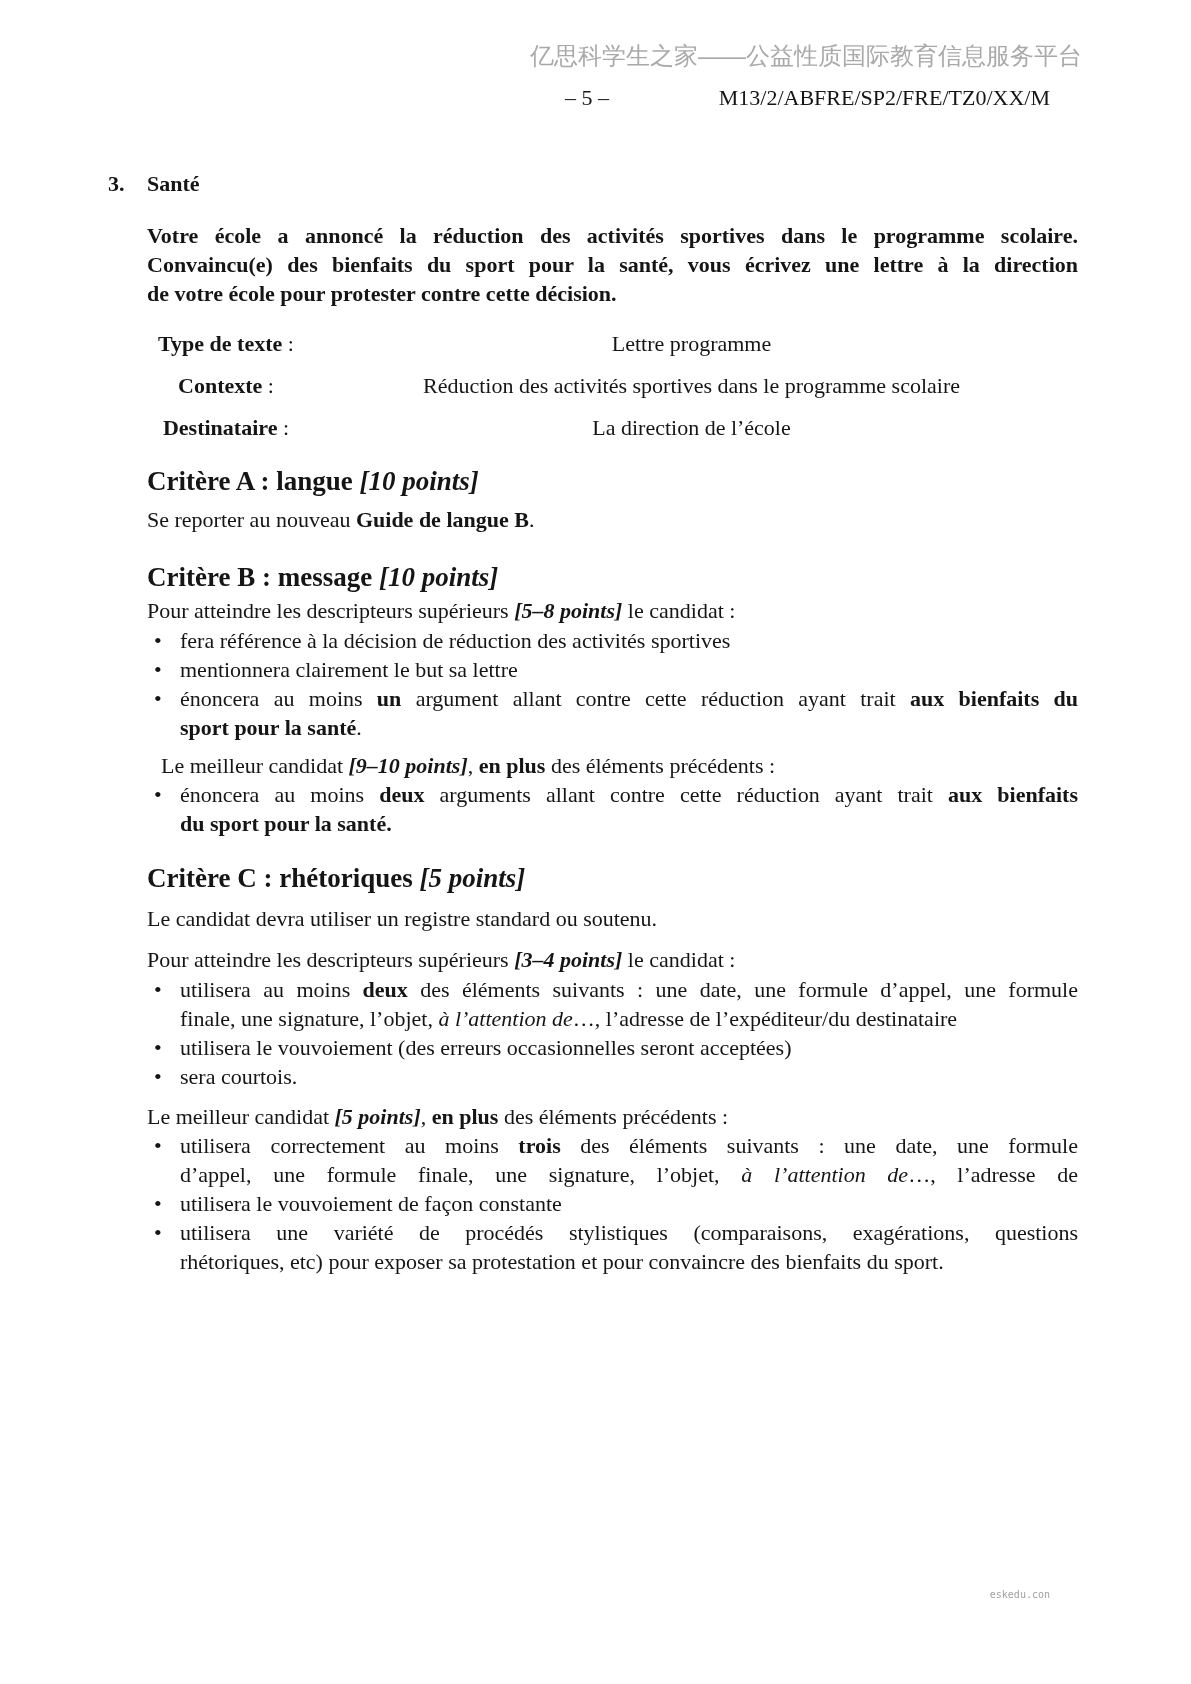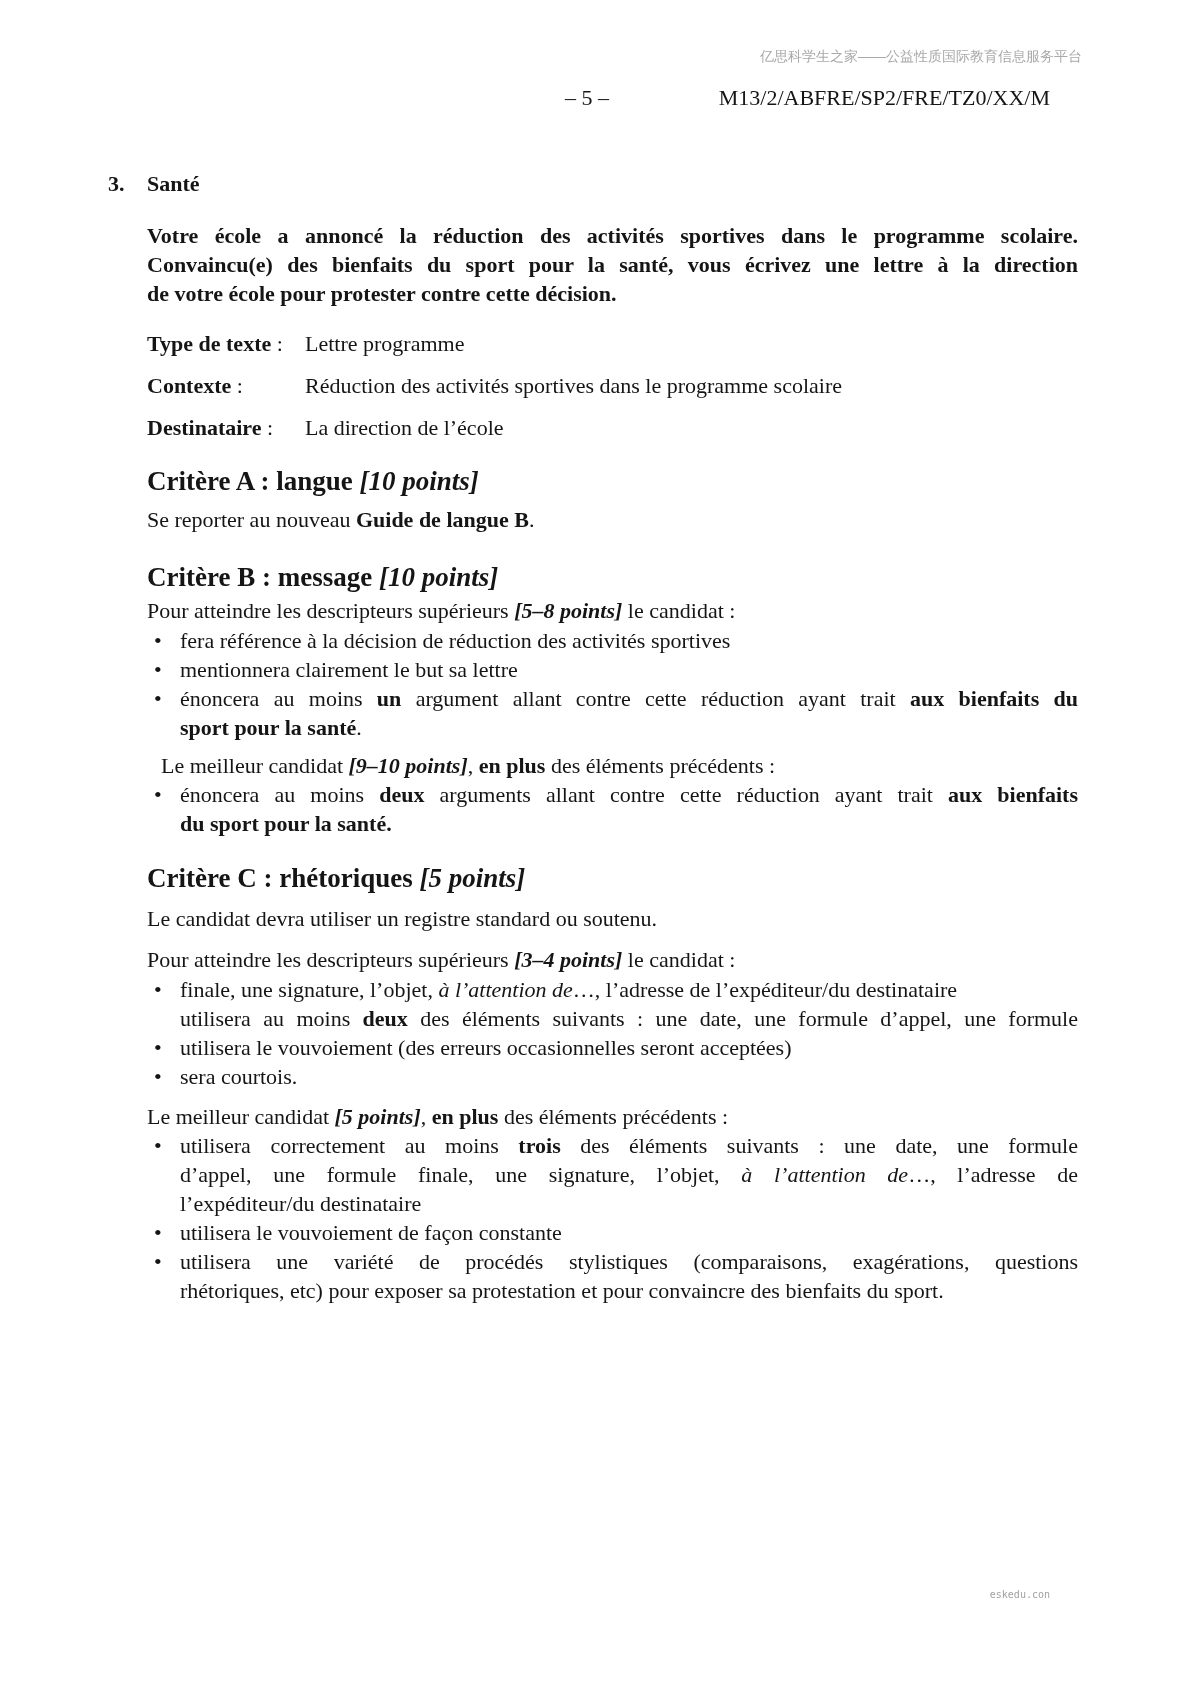--- a/index.html
+++ b/index.html
@@ -3,42 +3,42 @@
 <meta charset="utf-8">
 <style>
   html,body{margin:0;padding:0;background:#ffffff;}
   .page{
     position:relative;width:1191px;height:1684px;background:#ffffff;overflow:hidden;
     font-family:"Liberation Serif",serif;font-size:22px;line-height:29px;color:#151515;
   }
   
   .watermark{
     position:absolute;top:45px;right:109px;
-    font-family:"Liberation Sans",sans-serif;font-size:14px;line-height:22px;color:#a9a9a9;
+    font-family:"Liberation Sans",sans-serif;font-size:24px;line-height:22px;color:#a9a9a9;
   }
   .page-number{position:absolute;top:83px;left:527px;width:120px;text-align:center;}
   .paper-code{position:absolute;top:83px;right:141px;}
   
   .footer-mark{
     position:absolute;top:1580px;right:141px;
     font-family:"DejaVu Sans Mono",monospace;font-size:10px;color:#a0a0a0;
   }
   
   .content{position:absolute;top:169px;left:108px;width:970px;}
   .q-head{display:flex;font-weight:bold;}
   .q-num{width:39px;flex:0 0 39px;}
   .q-body{margin-left:39px;width:931px;}
   
   .ln{text-align:justify;}
   .ln.fill{text-align-last:justify;}
   .st-b{font-weight:bold;}
   .st-i{font-style:italic;}
   
   .prompt{margin-top:23px;}
-  .meta{margin-top:21px;}
+  .meta{margin-top:21px;text-align:center;}
   .meta-row{display:flex;}
   .meta-row + .meta-row{margin-top:13px;}
   .meta-label{flex:0 0 158px;width:158px;}
   .meta-label b{font-weight:bold;}
   .meta-value{flex:1;}
   h3{margin:0;padding:0;font-size:27px;font-weight:normal;}
   .crit-a-h{margin-top:25px;}
   .crit-a-p{margin-top:9px;}
   .crit-b-h{margin-top:29px;}
   .scope{margin-top:11px;}
@@ -145,22 +145,22 @@
       <div class="c-p1">
           <div class="ln"><span>Le candidat devra utiliser un registre standard ou soutenu.</span></div>
         </div>
       <div class="c-p2">
           <div class="ln"><span>Pour atteindre les descripteurs supérieurs </span><span class="st-b st-i">[3–4 points]</span><span> le candidat :</span></div>
         </div>
       <ul class="bullets">
         <li>
           <span class="marker">•</span>
           <div class="li-txt">
+              <div class="ln fill"><span>utilisera au moins </span><span class="st-b">deux</span><span> des éléments suivants : une date, une formule d’appel, une formule</span></div>
               <div class="ln"><span>finale, une signature, l’objet, </span><span class="st-i">à l’attention de</span><span>…, l’adresse de l’expéditeur/du destinataire</span></div>
-              <div class="ln fill"><span>utilisera au moins </span><span class="st-b">deux</span><span> des éléments suivants : une date, une formule d’appel, une formule</span></div>
             </div>
         </li>
         <li>
           <span class="marker">•</span>
           <div class="li-txt">
               <div class="ln"><span>utilisera le vouvoiement (des erreurs occasionnelles seront acceptées)</span></div>
             </div>
         </li>
         <li>
           <span class="marker">•</span>
@@ -171,21 +171,20 @@
       </ul>
       <div class="c-best">
           <div class="ln"><span>Le meilleur candidat </span><span class="st-b st-i">[5 points]</span><span>, </span><span class="st-b">en plus</span><span> des éléments précédents :</span></div>
         </div>
       <ul class="bullets tight">
         <li>
           <span class="marker">•</span>
           <div class="li-txt">
               <div class="ln fill"><span>utilisera correctement au moins </span><span class="st-b">trois</span><span> des éléments suivants : une date, une formule</span></div>
               <div class="ln fill"><span>d’appel, une formule finale, une signature, l’objet, </span><span class="st-i">à l’attention de</span><span>…, l’adresse de</span></div>
-              <div class="ln"><span>l’expéditeur/du destinataire</span></div>
             </div>
         </li>
         <li>
           <span class="marker">•</span>
           <div class="li-txt">
               <div class="ln"><span>utilisera le vouvoiement de façon constante</span></div>
             </div>
         </li>
         <li>
           <span class="marker">•</span>

